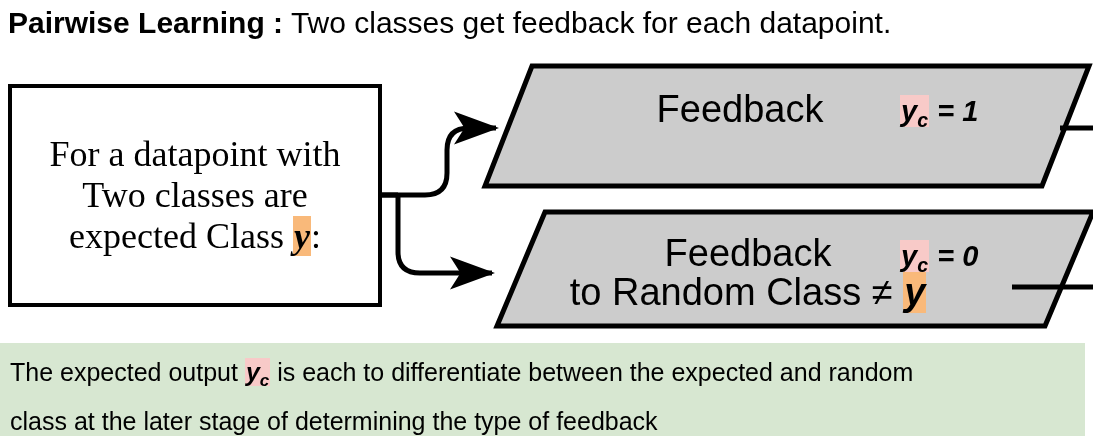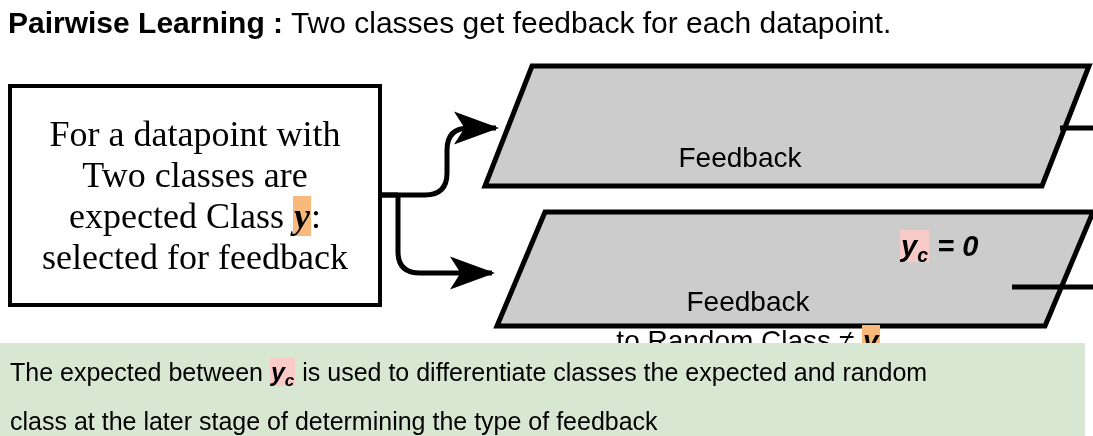--- a/index.html
+++ b/index.html
@@ -80,25 +80,24 @@
     left: 0; top: 0;
     width: 1093px;
     height: 436px;
     pointer-events: none;
   }
 
   
   .pgram-text {
     position: absolute;
     color: #000;
-    font-size: 28px;
+    font-size: 38px;
     line-height: 39px;
     text-align: center;
     white-space: nowrap;
-    margin-top: 48px;
   }
   .pgram-eq {
     position: absolute;
     color: #000;
     font-size: 29px;
     font-weight: bold;
     font-style: italic;
     white-space: nowrap;
   }
   .sub {
@@ -126,21 +125,20 @@
 <body>
 
 <div id="diagram-root">
 
   <div class="title-row"><span class="title-strong">Pairwise Learning :</span><span class="title-rest"> Two classes get feedback for each datapoint.</span></div>
 
   <div class="source-box">
     <div class="source-line">For a datapoint with</div>
     <div class="source-line">Two classes are</div>
     <div class="source-line"><span>expected Class </span><span class="hl-orange">y</span><span>:</span></div>
-    <div class="source-line">selected for feedback</div>
   </div>
 
   <svg id="connectors" viewBox="0 0 1093 436" width="1093" height="436">
     <defs>
       <marker id="arrowhead" markerWidth="9" markerHeight="7" refX="8.4" refY="3.5" orient="auto" markerUnits="strokeWidth">
         <path d="M0,0.2 L9,3.5 L0,6.8 L2.1,3.5 Z" fill="#000000"></path>
       </marker>
     </defs>
 
     <polygon points="532,66 1089,66 1042,186 485,186" fill="#cccccc" stroke="#000000" stroke-width="5"></polygon>
@@ -153,25 +151,26 @@
 
     <path d="M398,195 L398,252 Q398,273 420,273 L492,273" fill="none" stroke="#000000" stroke-width="5" stroke-linecap="butt" stroke-linejoin="round" marker-end="url(#arrowhead)"></path>
 
     <path d="M1060,128 L1093,128" fill="none" stroke="#000000" stroke-width="5"></path>
     <path d="M1012,287 L1093,287" fill="none" stroke="#000000" stroke-width="5"></path>
   </svg>
 
   <div class="pgram-text" style="left:590px; top:90px; width:300px;">
     <div>Feedback</div>
   </div>
+  <div class="pgram-eq" style="left:900px; top:95px;"><span class="hl-pink"><span>y</span><span class="sub">c</span></span><span> = 1</span></div>
 
   <div class="pgram-text" style="left:548px; top:234px; width:400px;">
     <div>Feedback</div>
     <div><span>to Random Class ≠ </span><span class="hl-orange">y</span></div>
   </div>
-  <div class="pgram-eq" style="left:900px; top:230px;"><span class="hl-pink"><span>y</span><span class="sub">c</span></span><span> = 0</span></div>
+  <div class="pgram-eq" style="left:900px; top:240px;"><span class="hl-pink"><span>y</span><span class="sub">c</span></span><span> = 0</span></div>
 
   <div class="footer-note">
-    <div class="footer-line"><span>The expected between </span><span class="hl-pink"><span>y</span><span class="sub">c</span></span><span> is used to differentiate classes the expected and random</span></div>
+    <div class="footer-line"><span>The expected output </span><span class="hl-pink"><span>y</span><span class="sub">c</span></span><span> is each to differentiate between the expected and random</span></div>
     <div class="footer-line">class at the later stage of determining the type of feedback</div>
   </div>
 
 </div>
 
 </body></html>

